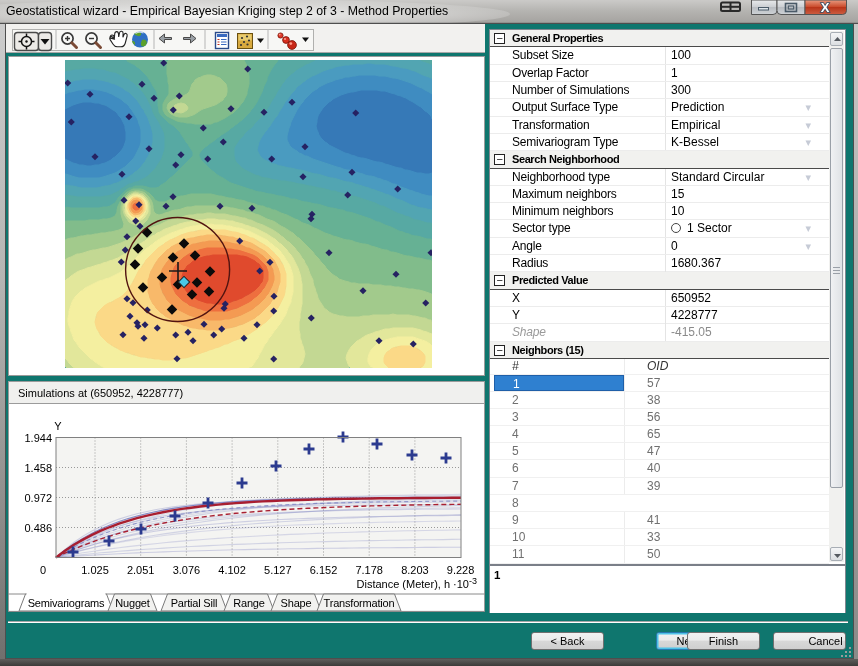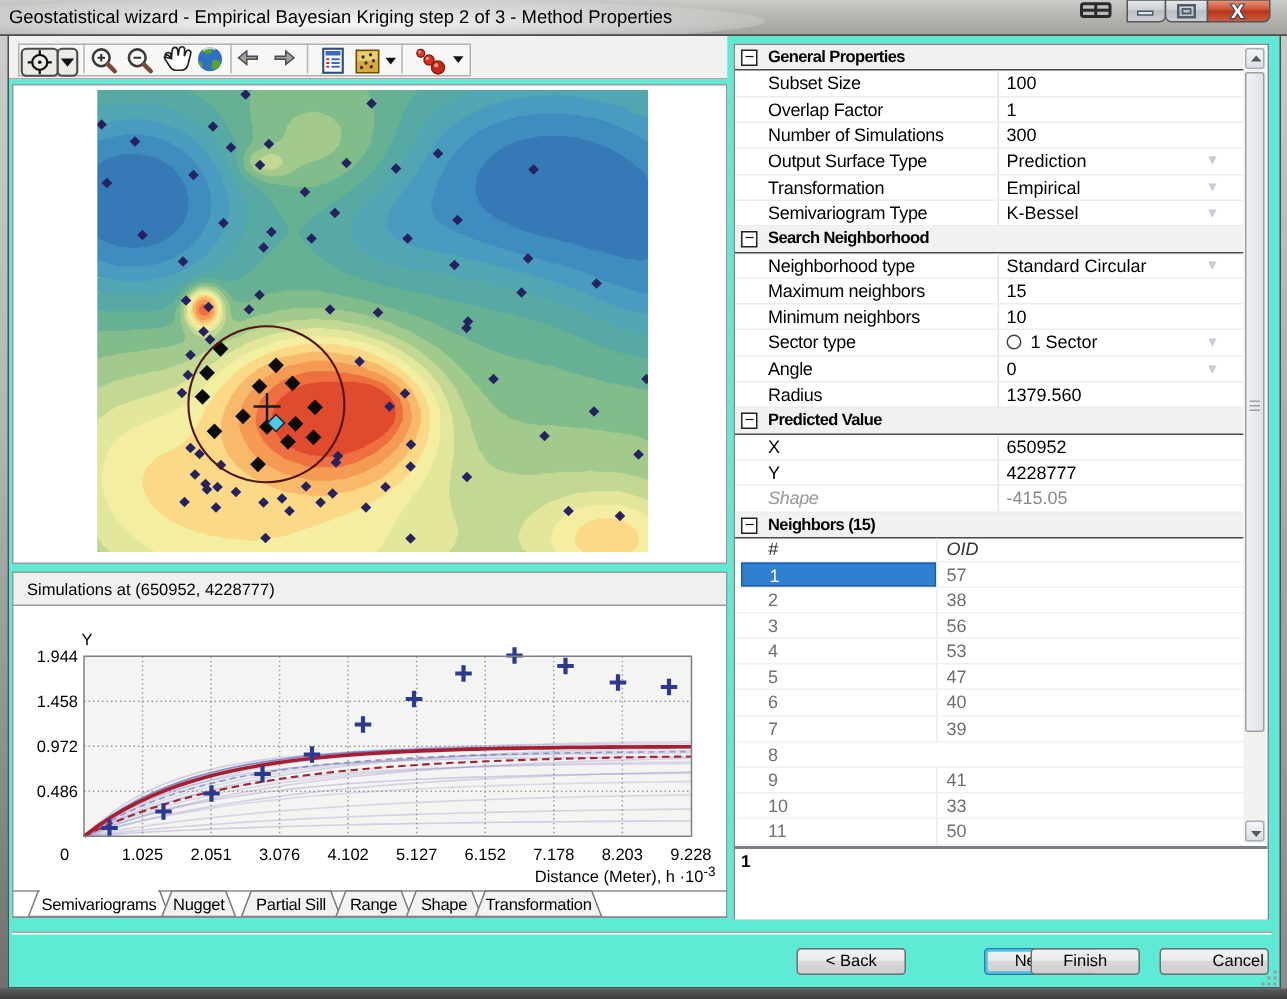--- a/index.html
+++ b/index.html
@@ -1,15 +1,15 @@
 <!DOCTYPE html>
 <html><head><meta charset="utf-8"><style>
 * { margin:0; padding:0; box-sizing:border-box; }
 html,body { width:858px; height:666px; overflow:hidden; font-family:"Liberation Sans", sans-serif; }
-#root { position:relative; width:858px; height:666px; background:#5eead4; }
+#root { position:relative; width:858px; height:666px; background:#0f766e; }
 .deskL { position:absolute; left:0; top:24px; width:5px; height:642px; background:linear-gradient(#cccccc,#b5b5b3 40%,#8f8e8c 75%,#6f6e6c); }
 .deskR { position:absolute; right:0; top:24px; width:4px; height:642px; background:linear-gradient(#c8c8c6,#a8a7a5 50%,#8a8a88); }
 .deskB { position:absolute; left:0; bottom:0; width:858px; height:7px; background:linear-gradient(#5f5e5c,#3c3b39); }
 .borderL { position:absolute; left:5px; top:24px; width:1px; height:635px; background:#4e4e4e; }
 .borderR { position:absolute; right:4px; top:24px; width:1px; height:635px; background:#4e4e4e; }
 .borderB { position:absolute; left:5px; bottom:7px; width:848px; height:1px; background:#4e4e4e; }
 .mappanel { position:absolute; left:8px; top:56px; width:477px; height:320px; background:#fff; border:1px solid #9b9b9b; }
 .sep { position:absolute; left:8px; top:621px; width:840px; height:2px; border-top:1px solid #a6a6a6; border-bottom:1px solid #ffffff; }
 .wbtn { position:absolute; top:632px; width:73px; height:18px; border:1px solid #707070; border-radius:3px;
   background:linear-gradient(#f2f2f2,#ebebeb 45%,#d8d8d8 50%,#cfcfcf); text-align:center; font-size:11px; line-height:17px; color:#000; }
@@ -18,21 +18,21 @@
 .phead b { font-weight:bold;text-align:center; }
 .pbox { position:absolute; left:4px; top:3px; width:11px; height:11px; border:1px solid #222; font-size:11px; line-height:9px; text-align:center; color:#111; background:#fff; font-weight:normal; }
 .prow { position:relative; height:17.3px; border-bottom:1px solid #ececec; font-size:12px; line-height:16.5px; }
 .plab { position:absolute; left:22px; top:0; width:130px; white-space:nowrap; letter-spacing:-0.2px; }
 .pval { position:absolute; left:134px; right:16px; top:0; border-left:1px solid #e4e4e4; padding-left:5px; white-space:nowrap;margin-left:41px; }
 .chev { position:absolute; right:2px; top:0; color:#c6cbd6; font-size:11px; }
 .radio { display:inline-block; width:10px; height:10px; border:1px solid #444; border-radius:50%; margin-right:6px; vertical-align:-1px; background:#fff; }
 .nhead { position:relative; height:15.5px; font-size:12px; line-height:15px; color:#333; border-bottom:1px solid #f0f0f0; }
 .nrow { position:relative; height:17.2px; font-size:12px; line-height:16.5px; color:#707070; border-bottom:1px solid #f0f0f0; }
 .ncell1 { position:absolute; left:4px; top:0; width:130px; padding-left:18px; height:100%; }
-.ncell2 { position:absolute; left:134px; top:0; right:0; height:100%; border-left:1px solid #ececec; padding-left:6px; }
+.ncell2 { position:absolute; left:134px; top:0; right:0; height:100%; border-left:1px solid #ececec; padding-left:22px; }
 .nsel { background:#2f80d0; border:1px solid #1f5fa8; color:#fff; }
 .nfoot { position:absolute; left:0; right:0; top:534px; height:49px; border-top:2px solid #7a7f88; background:#fff; font-size:11.5px; font-weight:bold; padding:3px 0 0 4px; }
 .sb { position:absolute; top:1px; right:1px; width:15px; height:531px; background:#f1f1ef; }
 .sbbtn { position:absolute; left:1px; width:13px; height:14px; background:linear-gradient(#f4f5f6,#dcdfe2); border:1px solid #a8aeb5; border-radius:2px; }
 .sbthumb { position:absolute; left:1px; top:17px; width:13px; height:440px; background:linear-gradient(90deg,#f0f1f3,#dfe2e5); border:1px solid #9aa0a8; border-radius:2px; }
 .sbthumb:after { content:""; position:absolute; left:2px; top:218px; width:7px; height:1px; background:#9aa0a8; box-shadow:0 3px 0 #9aa0a8, 0 6px 0 #9aa0a8; }
 </style></head>
 <body>
 <div id="root">
 <svg width="858" height="24" style="position:absolute;left:0;top:0">
@@ -389,21 +389,21 @@
 <div class="prow">
           <div class="plab" style="color:#000">Sector type</div>
           <div class="pval" style="color:#000"><span class="radio"></span>1 Sector<span class="chev">▾</span></div>
         </div>
 <div class="prow">
           <div class="plab" style="color:#000">Angle</div>
           <div class="pval" style="color:#000">0<span class="chev">▾</span></div>
         </div>
 <div class="prow">
           <div class="plab" style="color:#000">Radius</div>
-          <div class="pval" style="color:#000">1379.560</div>
+          <div class="pval" style="color:#000">1680.367</div>
         </div>
 <div class="phead"><span class="pbox">−</span><b>Predicted Value</b></div>
 <div class="prow">
           <div class="plab" style="color:#000">X</div>
           <div class="pval" style="color:#000">650952</div>
         </div>
 <div class="prow">
           <div class="plab" style="color:#000">Y</div>
           <div class="pval" style="color:#000">4228777</div>
         </div>
@@ -423,21 +423,21 @@
 <div class="nrow">
           <div class="ncell1">2</div>
           <div class="ncell2">38</div>
         </div>
 <div class="nrow">
           <div class="ncell1">3</div>
           <div class="ncell2">56</div>
         </div>
 <div class="nrow">
           <div class="ncell1">4</div>
-          <div class="ncell2">53</div>
+          <div class="ncell2">65</div>
         </div>
 <div class="nrow">
           <div class="ncell1">5</div>
           <div class="ncell2">47</div>
         </div>
 <div class="nrow">
           <div class="ncell1">6</div>
           <div class="ncell2">40</div>
         </div>
 <div class="nrow">

